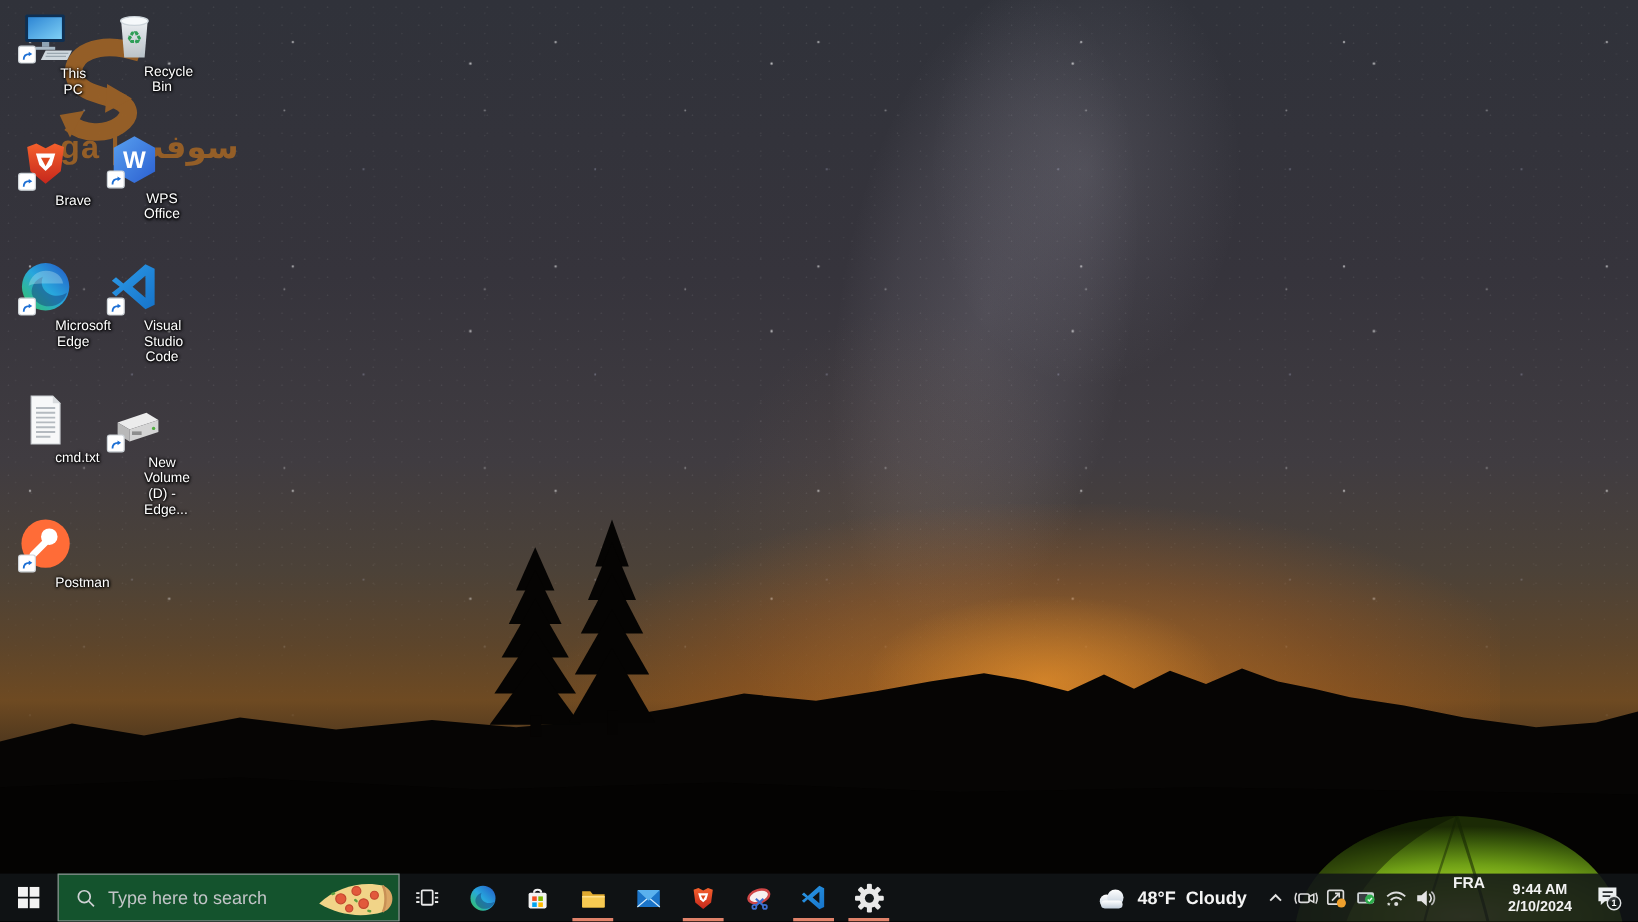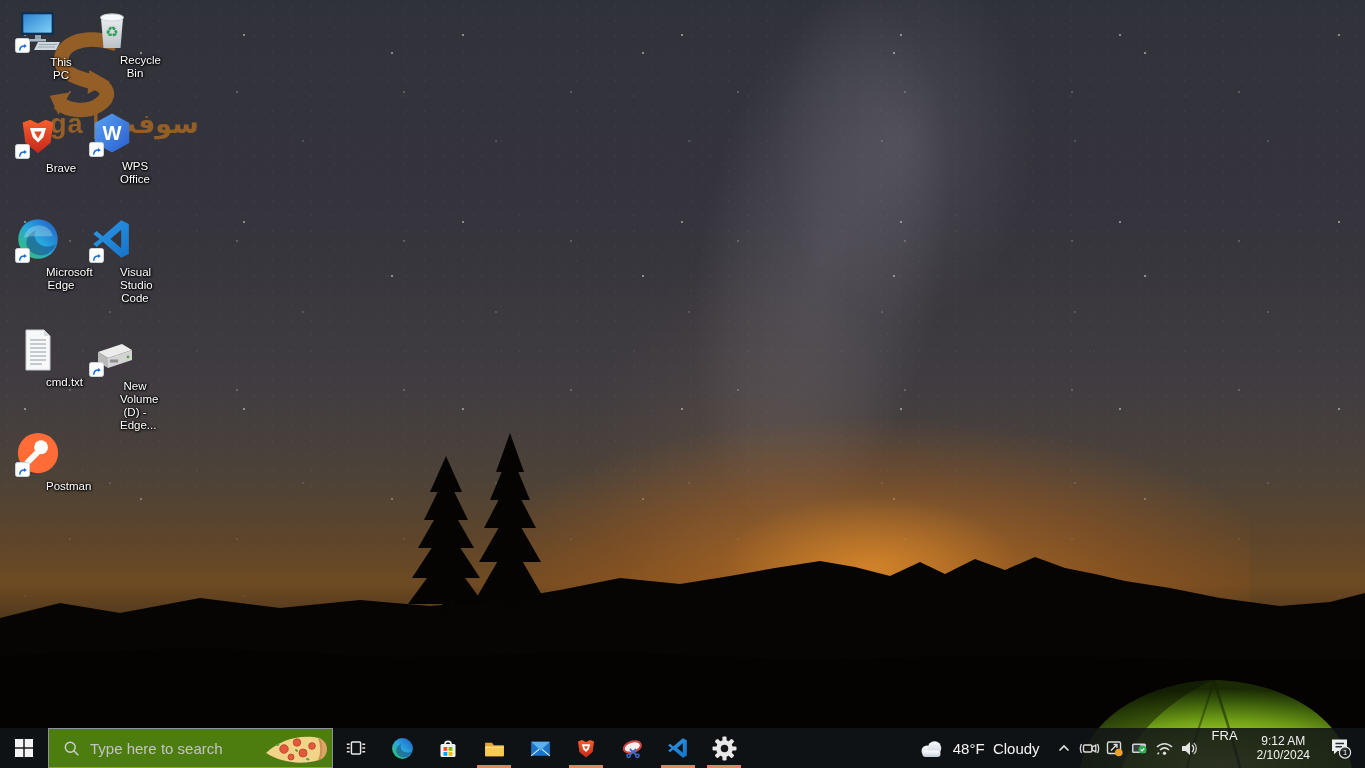--- a/index.html
+++ b/index.html
@@ -50,28 +50,28 @@
   .dlabel{margin-top:2px;font-size:11.5px;line-height:13px;color:#fff;
     text-shadow:0 1px 2px #000,1px 0 2px #000,0 0 3px #000;padding-left:46px;}
 
   
   .taskbar{position:absolute;left:0;bottom:0;width:1365px;height:40px;z-index:5;
     background:rgba(17,21,23,.88);display:flex;align-items:stretch;}
   .tbtn{position:relative;width:46px;display:flex;align-items:center;justify-content:center;flex:none;}
   .tbtn.start{width:48px;}
   .tbtn.running::after{content:"";position:absolute;left:6px;right:6px;bottom:0;height:3px;background:#e0826a;}
   .searchbox{position:relative;width:285px;flex:none;display:flex;align-items:center;
-    background:#4d7c0f;border:1px solid #8e9193;box-sizing:border-box;}
+    background:#14532d;border:1px solid #8e9193;box-sizing:border-box;}
   .searchbox svg.mag{margin:0 8px 0 14px;flex:none;}
   .searchbox input{flex:1;min-width:0;background:transparent;border:none;outline:none;
     color:#cfd2d4;font-size:15px;font-family:"Liberation Sans",sans-serif;}
   .searchbox input::placeholder{color:#c2c5c7;opacity:1;}
   .pizza{position:absolute;right:2px;top:2px;height:36px;}
   .trayspacer{flex:1;}
-  .tray{display:flex;align-items:center;flex:none;padding-right:4px;}
+  .tray{display:flex;align-items:center;flex:none;padding-right:4px;font-weight:bold;}
   .weather{display:flex;align-items:center;gap:8px;padding:0 12px 0 8px;height:100%;}
   .weather .wtxt{color:#f4f4f4;font-size:15px;white-space:nowrap;}
   .trayico{width:25px;height:40px;display:flex;align-items:center;justify-content:center;flex:none;}
   .lang{color:#f2f2f2;font-size:13px;padding:0 10px;height:100%;display:flex;}
   .clock{color:#f2f2f2;font-size:12px;line-height:14px;text-align:center;padding:0 9px;height:100%;
     display:flex;flex-direction:column;justify-content:center;}
   .action{width:42px;height:100%;display:flex;align-items:center;justify-content:center;position:relative;}
 </style>
 </head>
 <body>
@@ -499,21 +499,21 @@
           <path d="M13,7 C15.2,8.8 15.2,12.2 13,14" fill="none" stroke="#e3e3e3" stroke-width="1.4"></path>
           <path d="M14.8,5 C18.2,7.8 18.2,13.2 14.8,16" fill="none" stroke="#b9b9b9" stroke-width="1.4"></path>
         </svg>
       </div>
 
       <div class="lang">
         <span>FRA</span>
       </div>
 
       <div class="clock">
-        <span>9:12 AM</span>
+        <span>9:44 AM</span>
         <span>2/10/2024</span>
       </div>
 
       <div class="action">
         <svg width="26" height="24" viewBox="0 0 26 24">
           <path d="M5,3.5 h15 v11.5 h-9.5 l-3.5,3.2 v-3.2 h-2 z" fill="#eceff0"></path>
           <path d="M8.5,7.5 h8.5 M8.5,10.8 h6.5" stroke="#2a2e30" stroke-width="1.5"></path>
           <circle cx="18" cy="16.5" r="5.6" fill="rgba(25,29,31,.85)" stroke="#dfe2e3" stroke-width="1.2"></circle>
           <text x="18" y="19.2" font-size="7.5" text-anchor="middle" fill="#ffffff">1</text>
         </svg>

